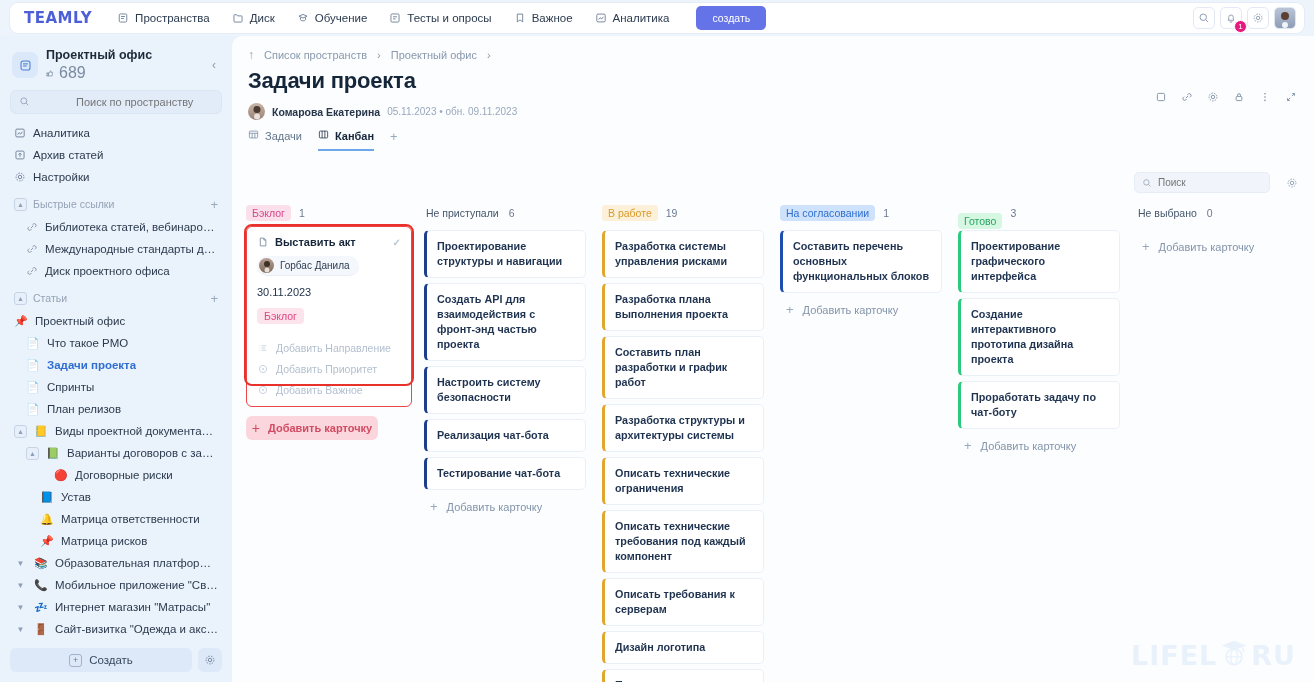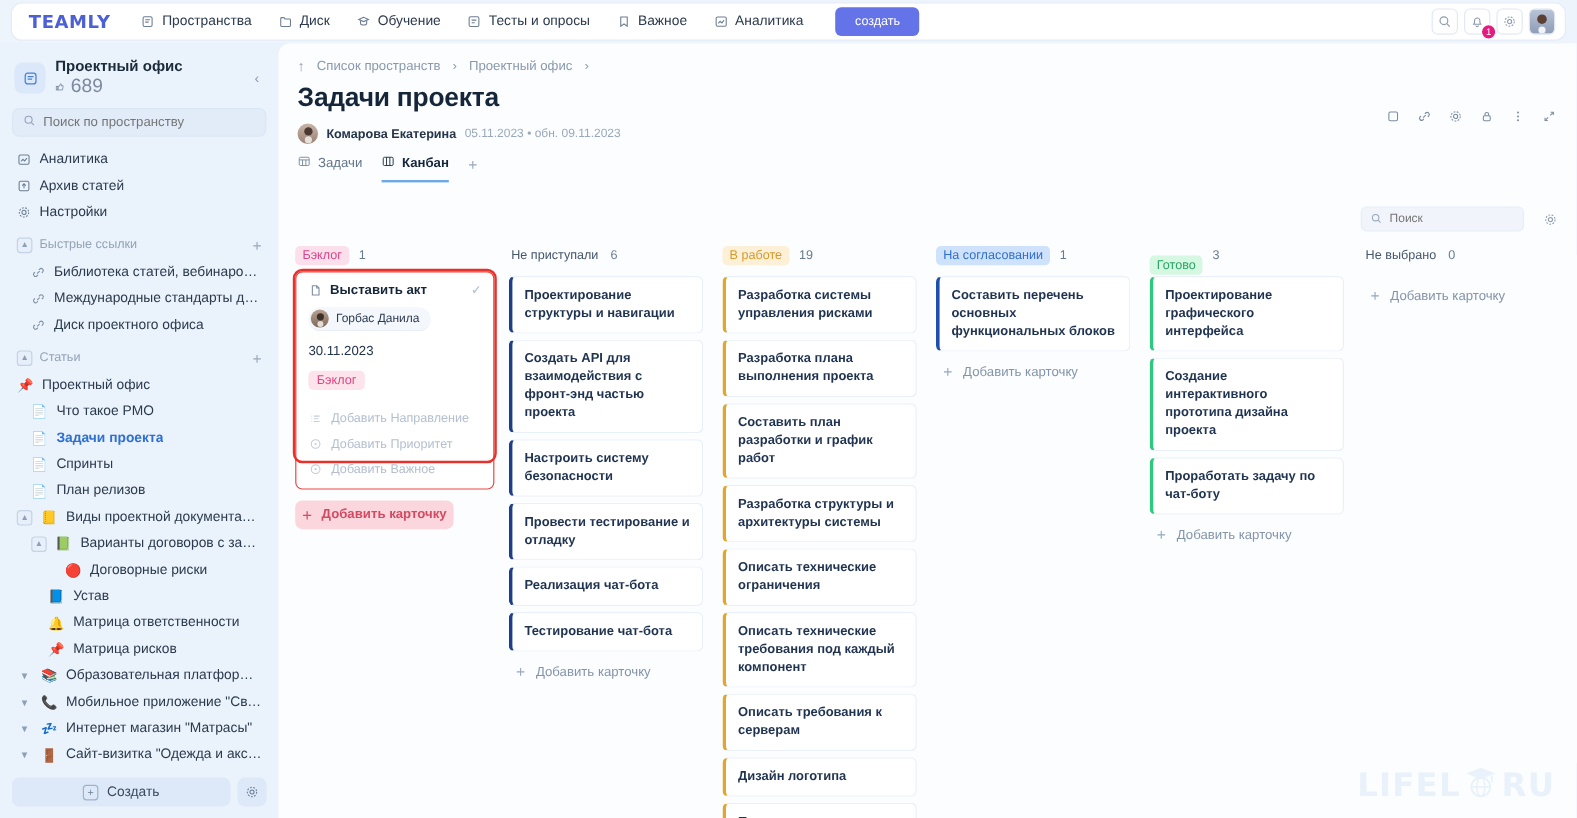--- a/index.html
+++ b/index.html
@@ -76,21 +76,21 @@
   .space-title { font-size: 12.5px; font-weight: bold; color: #1c2b3a; line-height: 14px; }
   .space-sub { font-size: 16px; color: #7b8aa0; display: flex; align-items: center; gap: 4px; margin-top: 2px; }
   .collapse-btn { margin-left: auto; color: #8b9ab0; font-size: 12px; cursor: pointer; padding: 2px 4px; }
   .sb-search {
     display: flex; align-items: center; gap: 6px;
     background: #e2ecf9; border: 1px solid #dbe6f5; border-radius: 6px;
     height: 24px; padding: 0 8px; margin-bottom: 8px;
   }
   .sb-search input {
     border: none; background: transparent; outline: none; font-size: 11px;
-    color: #8b9ab0; width: 100%; font-family: "Liberation Sans", sans-serif;
+    color: #8b9ab0; width: 100%; font-family: "Liberation Sans", sans-serif; margin-left: 40px;
   }
   .sb-row {
     display: flex; align-items: center; gap: 7px; font-size: 11.5px; color: #2b3a4d;
     height: 22px; padding: 0 4px; border-radius: 5px; cursor: pointer;
     white-space: nowrap; overflow: hidden;
   }
   .sb-label { overflow: hidden; text-overflow: ellipsis; }
   .sb-group {
     display: flex; align-items: center; gap: 6px; font-size: 10.5px; color: #94a3b6;
     height: 24px; padding: 0 4px; margin-top: 4px;
@@ -147,21 +147,21 @@
   }
   .author-av::after {
     content:""; position:absolute; left:50%; top:3px; transform:translateX(-50%);
     width:7px;height:7px;border-radius:50%;background:#4a3a31;
     box-shadow: 0 7px 0 -0.5px #e8e0da;
   }
   .author-name { font-size: 10.5px; font-weight: bold; color: #263549; }
   .author-date { font-size: 10px; color: #9aa8bb; }
   .tabs { display: flex; align-items: center; gap: 16px; padding: 9px 16px 0 16px; }
   .tab {
-    display: flex; align-items: center; gap: 6px; font-size: 11px; color: #64748b;
+    display: flex; align-items: flex-end; gap: 6px; font-size: 11px; color: #64748b;
     padding-bottom: 7px; cursor: pointer; border-bottom: 2px solid transparent;
   }
   .tab.active { color: #16263a; font-weight: bold; border-bottom-color: #6ea8e8; }
   .tab-plus { font-size: 13px; color: #9aa9bd; padding-bottom: 7px; cursor: pointer; }
   .main-tools {
     position: absolute; right: 12px; top: 50px; display: flex; gap: 4px; align-items: center;
   }
   .tool {
     width: 22px; height: 22px; border-radius: 5px; display: flex; align-items: center;
     justify-content: center; cursor: pointer; color: #7c8ca1;
@@ -695,21 +695,20 @@
       </div>
       <div class="col">
         <div class="col-head">
           <span class="chip-plain" style="">Не приступали</span>
           <span class="col-count">6</span>
         </div>
         <div class="cards">
           <div class="card" style="border-left-color:#1d3f8a">Проектирование структуры и навигации</div>
           <div class="card" style="border-left-color:#1d3f8a">Создать API для взаимодействия с фронт-энд частью проекта</div>
           <div class="card" style="border-left-color:#1d3f8a">Настроить систему безопасности</div>
-          <div class="card" style="border-left-color:#1d3f8a">Провести тестирование и отладку</div>
           <div class="card" style="border-left-color:#1d3f8a">Реализация чат-бота</div>
           <div class="card" style="border-left-color:#1d3f8a">Тестирование чат-бота</div>
         </div>
         <div class="add-card">
           <span class="p">+</span>
           <span>Добавить карточку</span>
         </div>
       </div>
       <div class="col">
         <div class="col-head">

